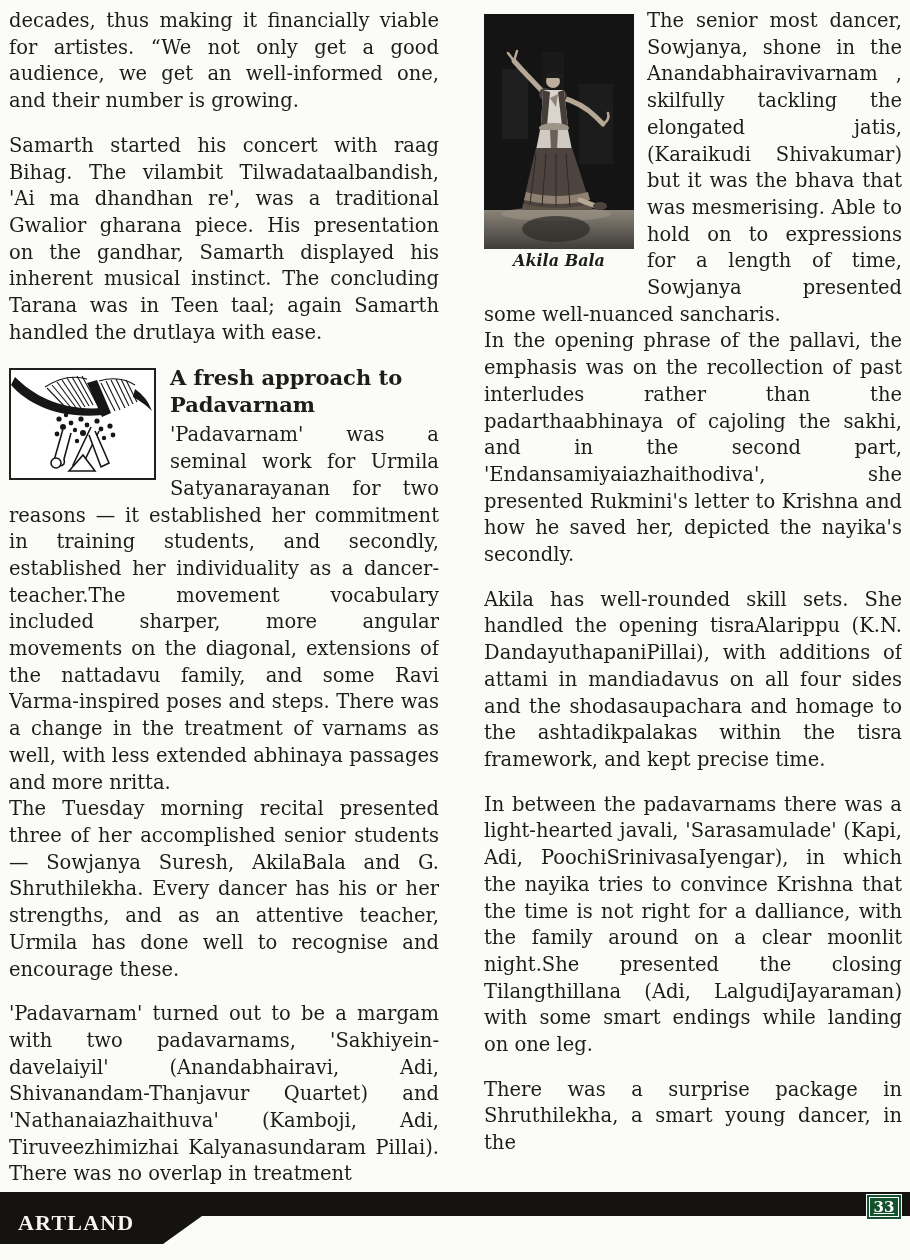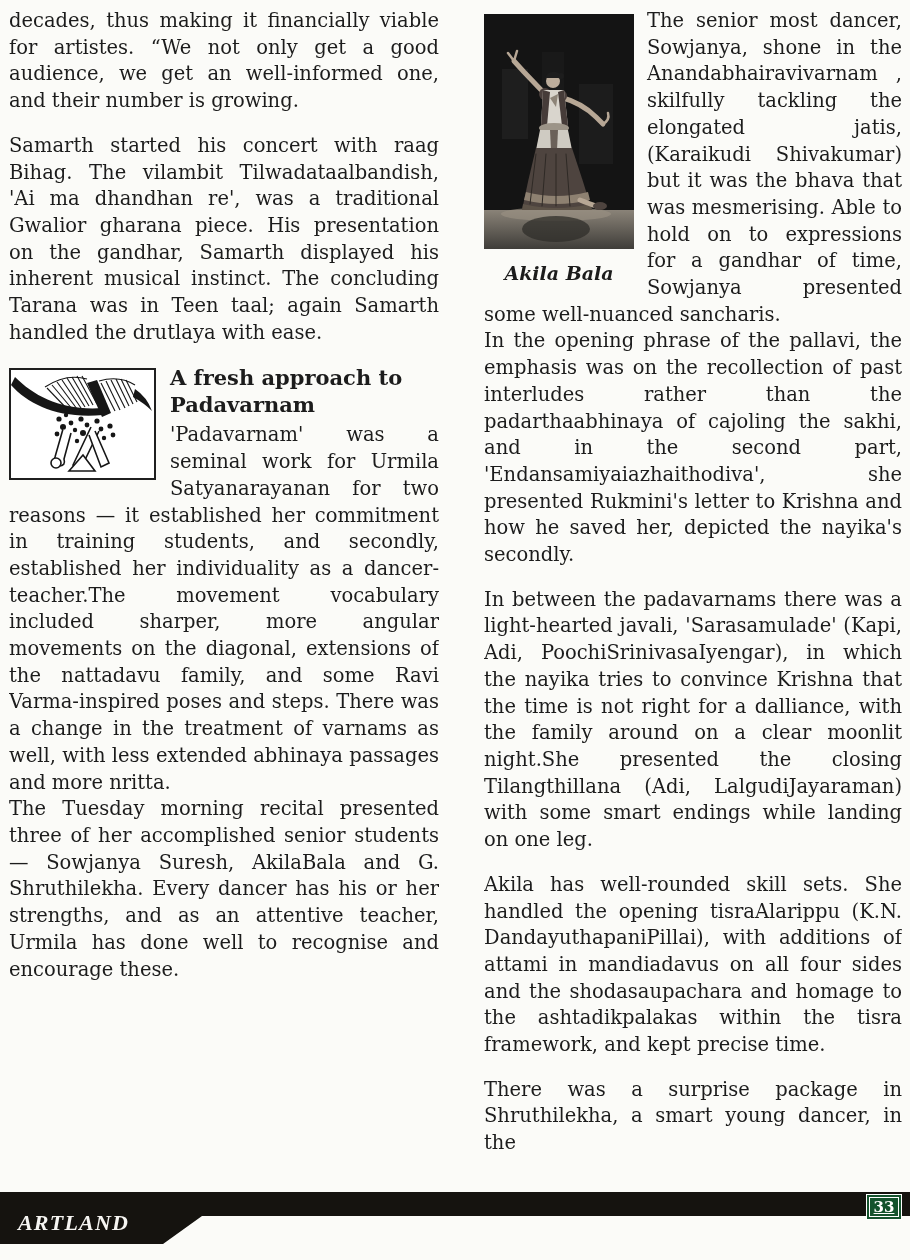--- a/index.html
+++ b/index.html
@@ -27,33 +27,32 @@
   .sketch-fig {
     float:left; width:147px; height:112px; margin:4px 14px 20px 0;
     border:2px solid #1f1f1f; background:#ffffff; box-sizing:border-box;
   }
   .sketch-fig svg { width:100%; height:100%; display:block; }
 
   .photo-fig { float:left; width:150px; margin:6px 13px 4px 0; }
   .photo-fig svg { width:150px; height:235px; display:block; }
   .photo-fig figcaption {
     text-align:center; font-weight:bold; font-style:italic;
-    font-size:19px; line-height:24px; margin-top:12px;
+    font-size:16px; line-height:24px; margin-top:0;
   }
 
   .footer-shape {
     position:absolute; left:0; top:1192px; width:910px; height:52px;
     background:#15130f;
     clip-path:polygon(0 0, 100% 0, 100% 24px, 202px 24px, 163px 100%, 0 100%);
   }
   .brand {
     position:absolute; left:18px; top:1210px;
     color:#f6f5f2; font-weight:bold; font-size:22px; letter-spacing:1.2px;
     font-family:"Liberation Serif","DejaVu Serif",serif;
-    font-style:italic;
   }
   .pagebox {
     position:absolute; left:866px; top:1194px;
     width:28px; height:18px; box-sizing:content-box;
     background:#14532d; color:#ffffff;
     border:4px double #ffffff;
     font-weight:bold; font-size:15px; line-height:18px; text-align:center;
     font-family:"DejaVu Serif",serif;
     text-decoration:underline;
   }
@@ -120,20 +119,21 @@
             <path d="M84 60 Q92 78 98 92 L90 96 Q84 80 78 64"></path>
             <path d="M58 100 L72 84 L84 100 Z"></path>
           </g>
         </svg>
       </figure>
       <h3 class="section-heading">A fresh approach to Padavarnam</h3>
       <p>'Padavarnam' was a seminal work for Urmila Satyanarayanan for two reasons — it established her commitment in training students, and secondly, established her individuality as a dancer-teacher.The movement vocabulary included sharper, more angular movements on the diagonal, extensions of the nattadavu family, and some Ravi Varma-inspired poses and steps. There was a change in the treatment of varnams as well, with less extended abhinaya passages and more nritta.</p>
     </div>
 
     <p>The Tuesday morning recital presented three of her accomplished senior students — Sowjanya Suresh, AkilaBala and G. Shruthilekha. Every dancer has his or her strengths, and as an attentive teacher, Urmila has done well to recognise and encourage these.</p>
+    <p>'Padavarnam' turned out to be a margam with two padavarnams, 'Sakhiyein-davelaiyil' (Anandabhairavi, Adi, Shivanandam-Thanjavur Quartet) and 'Nathanaiazhaithuva' (Kamboji, Adi, Tiruveezhimizhai Kalyanasundaram Pillai). There was no overlap in treatment</p>
   </div>
 
   <div class="col col-right">
 
     <div>
       <figure class="photo-fig">
         <svg viewBox="0 0 150 235">
           <defs>
             <linearGradient id="floorg" x1="0" y1="0" x2="0" y2="1">
               <stop offset="0" stop-color="#8a8378"></stop>
@@ -172,26 +172,26 @@
               <line x1="62" y1="140" x2="58" y2="192"></line>
               <line x1="72" y1="140" x2="72" y2="192"></line>
               <line x1="82" y1="140" x2="86" y2="192"></line>
             </g>
             <path d="M96 186 Q106 190 112 192" stroke="#b7a795" stroke-width="5" fill="none"></path>
             <ellipse cx="116" cy="192" rx="7" ry="4" fill="#4e443f"></ellipse>
           </g>
         </svg>
         <figcaption>Akila Bala</figcaption>
       </figure>
-      <p>The senior most dancer, Sowjanya, shone in the Anandabhairavivarnam , skilfully tackling the elongated jatis, (Karaikudi Shivakumar) but it was the bhava that was mesmerising. Able to hold on to expressions for a gandhar of time, Sowjanya presented some well-nuanced sancharis.</p>
+      <p>The senior most dancer, Sowjanya, shone in the Anandabhairavivarnam , skilfully tackling the elongated jatis, (Karaikudi Shivakumar) but it was the bhava that was mesmerising. Able to hold on to expressions for a length of time, Sowjanya presented some well-nuanced sancharis.</p>
     </div>
 
     <p>In the opening phrase of the pallavi, the emphasis was on the recollection of past interludes rather than the padarthaabhinaya of cajoling the sakhi, and in the second part, 'Endansamiyaiazhaithodiva', she presented Rukmini's letter to Krishna and how he saved her, depicted the nayika's secondly.</p>
+    <p>Akila has well-rounded skill sets. She handled the opening tisraAlarippu (K.N. DandayuthapaniPillai), with additions of attami in mandiadavus on all four sides and the shodasaupachara and homage to the ashtadikpalakas within the tisra framework, and kept precise time.</p>
     <p>In between the padavarnams there was a light-hearted javali, 'Sarasamulade' (Kapi, Adi, PoochiSrinivasaIyengar), in which the nayika tries to convince Krishna that the time is not right for a dalliance, with the family around on a clear moonlit night.She presented the closing Tilangthillana (Adi, LalgudiJayaraman) with some smart endings while landing on one leg.</p>
-    <p>Akila has well-rounded skill sets. She handled the opening tisraAlarippu (K.N. DandayuthapaniPillai), with additions of attami in mandiadavus on all four sides and the shodasaupachara and homage to the ashtadikpalakas within the tisra framework, and kept precise time.</p>
     <p>There was a surprise package in Shruthilekha, a smart young dancer, in the</p>
   </div>
 
   <div class="footer-shape"></div>
   <div class="brand">ARTLAND</div>
   <div class="pagebox">33</div>
 
 </div>
 
 </body></html>

